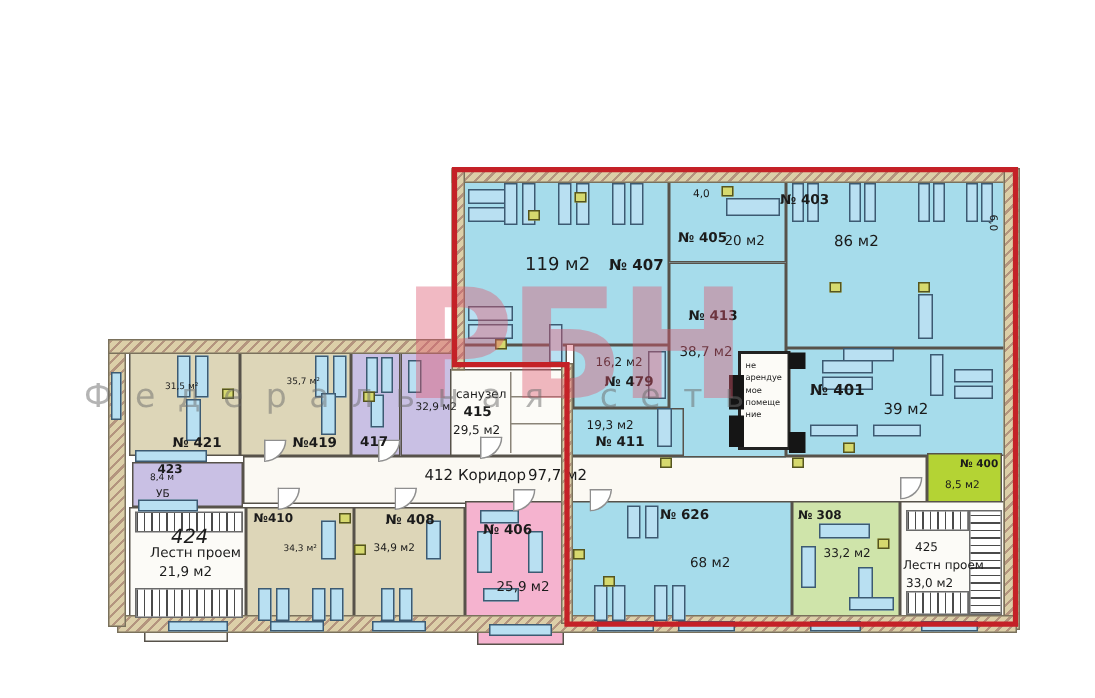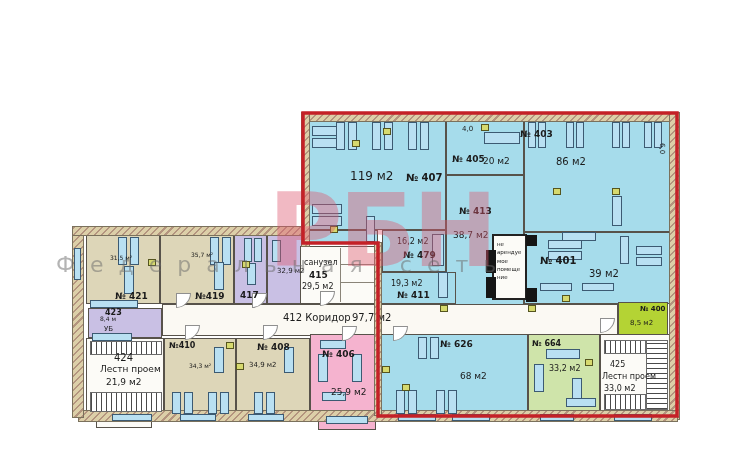--- a/index.html
+++ b/index.html
@@ -205,37 +205,37 @@
   <span class="lbl num" style="left:397px;top:290px;font-size:9px;text-align:right;">№ 411</span>
   <span class="lbl num" style="left:540px;top:255px;font-size:10px;">№ 401</span>
   <span class="lbl" style="left:589px;top:268px;font-size:10px;">39 м2</span>
   <span class="lbl" style="left:304px;top:258px;font-size:8px;text-align:right;">санузел</span>
   <span class="lbl num" style="left:309px;top:270px;font-size:9px;">415</span>
   <span class="lbl" style="left:302px;top:282px;font-size:8px;">29,5 м2</span>
   <span class="lbl" style="left:283px;top:312px;font-size:10px;">412 Коридор</span>
   <span class="lbl" style="left:352px;top:312px;font-size:10px;">97,7 м2</span>
   <span class="lbl num" style="left:440px;top:339px;font-size:9px;">№ 626</span>
   <span class="lbl" style="left:460px;top:371px;font-size:9px;">68 м2</span>
-  <span class="lbl num" style="left:532px;top:339px;font-size:8px;">№ 664</span>
+  <span class="lbl num" style="left:532px;top:339px;font-size:8px;">№ 308</span>
   <span class="lbl" style="left:549px;top:364px;font-size:8px;">33,2 м2</span>
   <span class="lbl num" style="left:626px;top:305px;font-size:7px;margin-left:14px;">№ 400</span>
   <span class="lbl" style="left:630px;top:319px;font-size:7px;">8,5 м2</span>
   <span class="lbl" style="left:610px;top:360px;font-size:8px;">425</span>
   <span class="lbl" style="left:602px;top:372px;font-size:8px;">Лестн проем</span>
   <span class="lbl" style="left:604px;top:384px;font-size:8px;">33,0 м2</span>
   <span class="lbl" style="left:110px;top:255px;font-size:6px;">31,5 м²</span>
   <span class="lbl num" style="left:115px;top:291px;font-size:9px;">№ 421</span>
   <span class="lbl" style="left:191px;top:252px;font-size:6px;">35,7 м²</span>
   <span class="lbl num" style="left:195px;top:291px;font-size:9px;">№419</span>
   <span class="lbl num" style="left:240px;top:290px;font-size:9px;">417</span>
   <span class="lbl" style="left:277px;top:267px;font-size:7px;">32,9 м2</span>
   <span class="lbl num" style="left:105px;top:308px;font-size:8px;">423</span>
   <span class="lbl" style="left:100px;top:316px;font-size:6px;">8,4 м</span>
   <span class="lbl" style="left:104px;top:325px;font-size:7px;">УБ</span>
-  <span class="lbl" style="left:114px;top:352px;font-size:10px;">424</span>
+  <span class="lbl" style="left:114px;top:352px;font-size:13px;font-style:italic;">424</span>
   <span class="lbl" style="left:100px;top:364px;font-size:9px;">Лестн проем</span>
   <span class="lbl" style="left:106px;top:377px;font-size:9px;">21,9 м2</span>
   <span class="lbl num" style="left:169px;top:341px;font-size:8px;">№410</span>
   <span class="lbl" style="left:189px;top:363px;font-size:6px;">34,3 м²</span>
   <span class="lbl num" style="left:257px;top:342px;font-size:9px;">№ 408</span>
   <span class="lbl" style="left:249px;top:361px;font-size:7px;">34,9 м2</span>
   <span class="lbl num" style="left:322px;top:349px;font-size:9px;">№ 406</span>
   <span class="lbl" style="left:331px;top:387px;font-size:9px;">25,9 м2</span>
 
   <div class="wm-brand">РБН</div>

